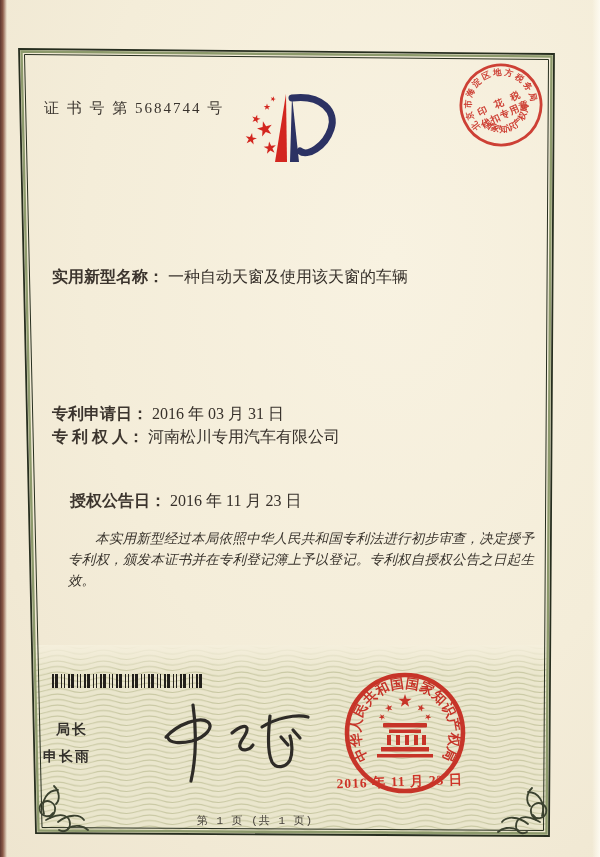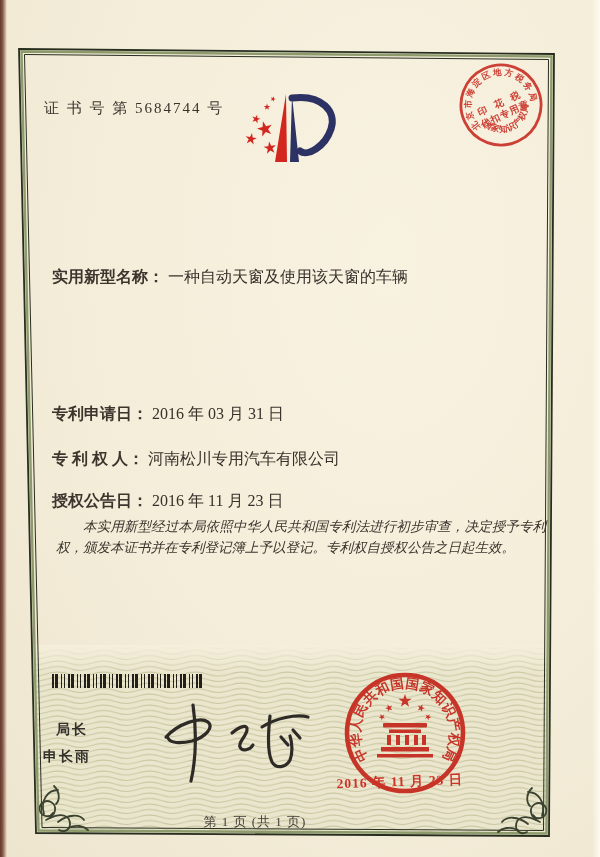--- a/index.html
+++ b/index.html
@@ -11,27 +11,27 @@
   .edge-right{position:absolute;right:0;top:0;width:8px;height:100%;
     background:linear-gradient(270deg,#fdfaf0 0%,rgba(253,250,240,0) 100%);}
   .abs{position:absolute;}
   .certno{font-size:15px;letter-spacing:2px;color:#3a342e;}
   .title{font-size:31px;font-weight:700;letter-spacing:7px;color:#2c2822;}
   .field{font-size:16px;white-space:nowrap;}
   .field .lab{font-weight:700;color:#3c352e;}
   .field .val{font-weight:400;color:#37312b;margin-left:4px;}
   .paras{width:490px;font-size:13.5px;line-height:21px;text-align:justify;
     font-style:italic;color:#38332c;}
-  .paras p{margin:0;text-indent:2em;}
+  .paras p{margin:12px;text-indent:2em;}
   .signer{font-size:14px;font-weight:700;color:#33302b;letter-spacing:2px;font-family:Liberation Serif, serif;}
   .barcode{width:152px;height:14px;
     background:repeating-linear-gradient(90deg,#23201c 0 2px,transparent 2px 3px,
       #23201c 3px 6px,transparent 6px 9px,#23201c 9px 10px,transparent 10px 12px,
       #23201c 12px 13px,transparent 13px 16px);}
-  .footer{width:160px;text-align:center;font-size:13px;letter-spacing:1px;color:#45403a;}
+  .footer{width:160px;text-align:center;font-size:11px;letter-spacing:1px;color:#45403a;font-family:Liberation Mono, monospace;}
   svg text{font-family:"Liberation Serif","DejaVu Serif",serif;}
 </style>
 </head>
 <body>
 
 <div class="photo">
   <div class="edge-left"></div>
   <div class="edge-right"></div>
 
   <svg class="abs" style="left:0;top:0" width="600" height="857" viewBox="0 0 600 857">
@@ -135,24 +135,24 @@
 
   <div class="abs certno" style="left:44px;top:99px">证 书 号 第 5684744 号</div>
 
 
   <div class="abs field" style="left:52px;top:267px">
     <span class="lab">实用新型名称：</span><span class="val">一种自动天窗及使用该天窗的车辆</span>
   </div>
   <div class="abs field" style="left:52px;top:404px">
     <span class="lab">专利申请日：</span><span class="val">2016 年 03 月 31 日</span>
   </div>
-  <div class="abs field" style="left:52px;top:449px">
+  <div class="abs field" style="left:52px;top:427px">
     <span class="lab">专 利 权 人：</span><span class="val">河南松川专用汽车有限公司</span>
   </div>
-  <div class="abs field" style="left:52px;top:491px">
+  <div class="abs field" style="left:70px;top:491px">
     <span class="lab">授权公告日：</span><span class="val">2016 年 11 月 23 日</span>
   </div>
 
   <div class="abs paras" style="left:56px;top:516px">
     <p>本实用新型经过本局依照中华人民共和国专利法进行初步审查，决定授予专利权，颁发本证书并在专利登记簿上予以登记。专利权自授权公告之日起生效。</p>
   </div>
 
   <div class="abs barcode" style="left:52px;top:674px"></div>
 
   <div class="abs signer" style="left:56px;top:721px">局长</div>

